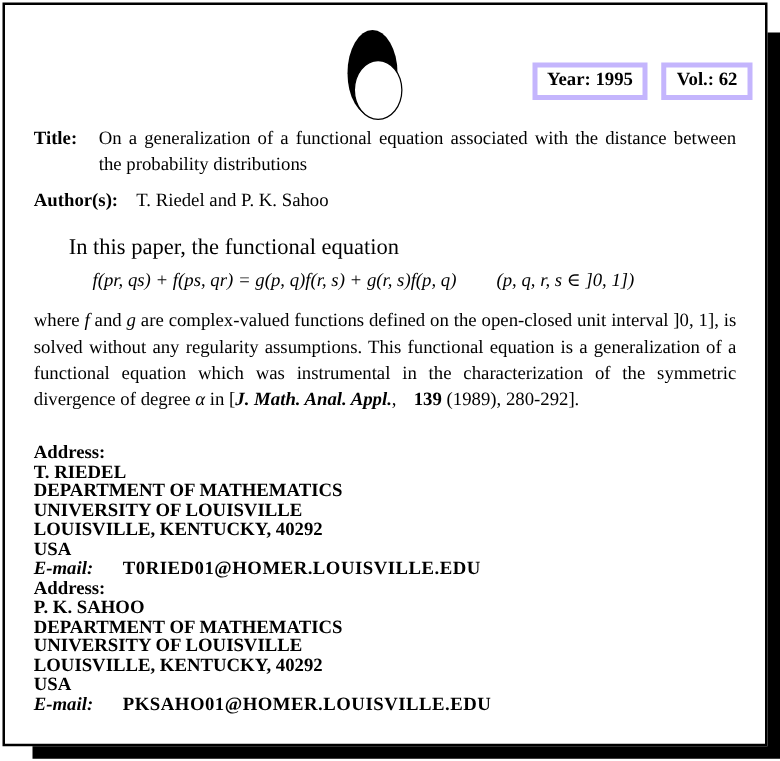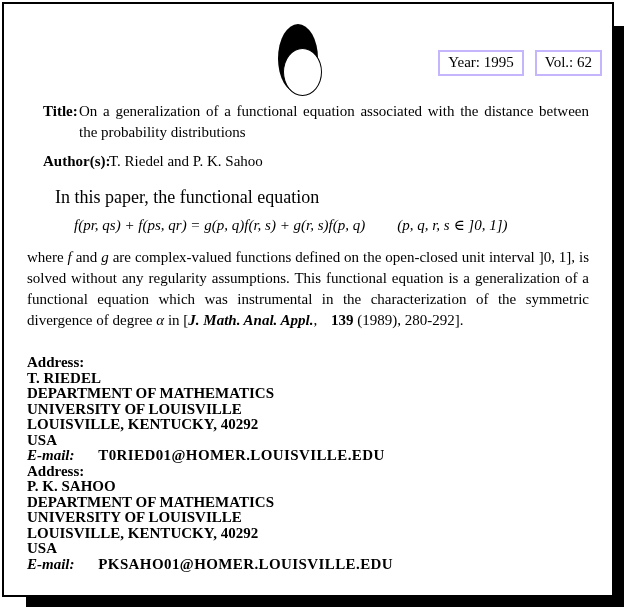--- a/index.html
+++ b/index.html
@@ -24,27 +24,27 @@
   .logo .dark-ellipse {
     position:absolute; left:0; top:0; width:40px; height:69px;
     background:#000; border-radius:50%;
   }
   .logo .light-ellipse {
     position:absolute; left:5px; top:24px; width:37px; height:46px;
     background:#fff; border:1px solid #000; border-radius:50%;
   }
   .badges { position:absolute; right:10px; top:46px; display:flex; gap:11px; }
   .badge {
-    border:2px solid #c4b5fd; padding:2px 8px 3px 8px;
-    font-weight:normal; font-size:15px; white-space:nowrap; background:#fff;
+    border:4px solid #c4b5fd; padding:2px 8px 3px 8px;
+    font-weight:bold; font-size:15px; white-space:nowrap; background:#fff;
   }
 
   
   .labelled { position:relative; margin:0 23px; line-height:21px; font-size:15px; }
-  .labelled .lbl { position:absolute; left:16px; top:0; font-weight:bold; }
+  .labelled .lbl { position:absolute; left:0; top:0; font-weight:bold; }
   .title-row { padding-left:52px; text-align:justify; min-height:42px; }
   .authors-row { padding-left:82px; margin-top:8px; }
 
   
   .intro { margin:15px 23px 0 23px; font-size:18px; line-height:21px; text-indent:28px; }
   .equation {
     margin:6px 23px 0 70px; font-size:15px; font-style:italic;
     display:flex; gap:32px; white-space:nowrap; line-height:22px;
   }
   .abstract-body {

